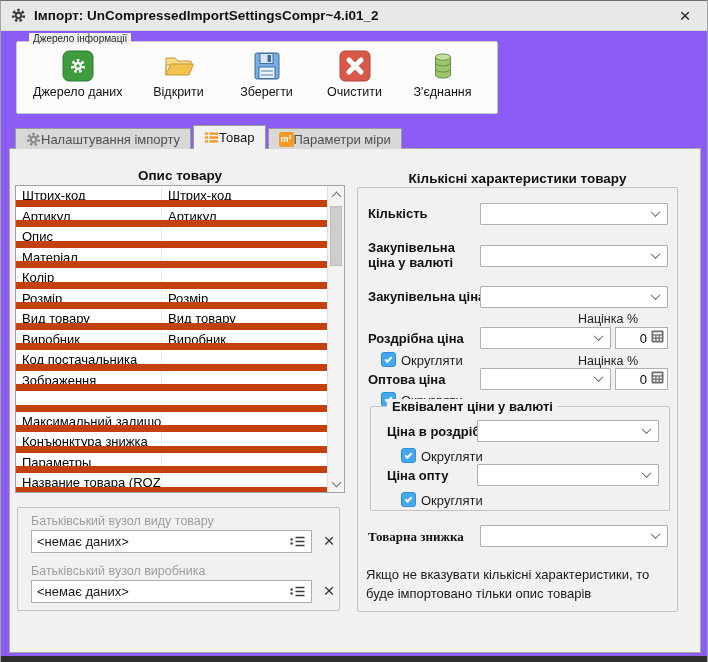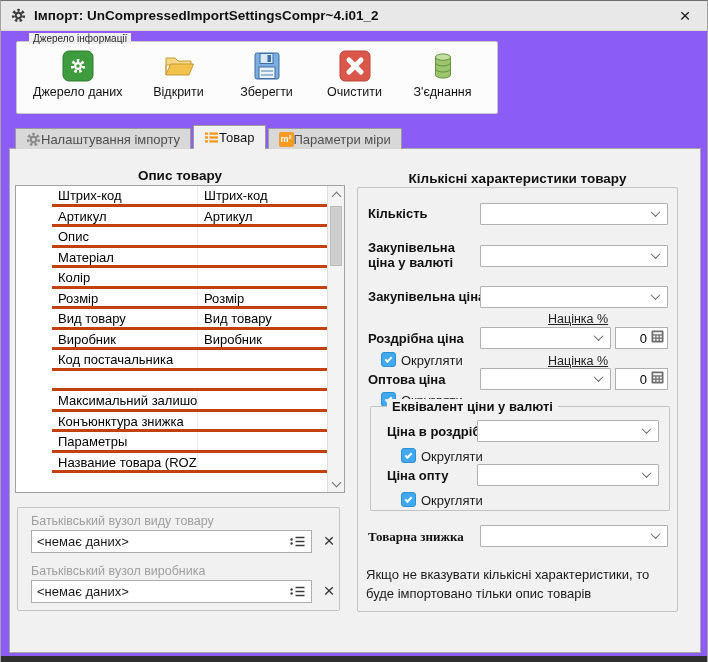--- a/index.html
+++ b/index.html
@@ -31,21 +31,21 @@
   .m2icon{width:15px;height:15px;background:#f59a23;border-radius:2px;color:#fff;font-weight:700;
        font-size:9px;display:inline-flex;align-items:center;justify-content:center;}
   
   .panel{position:absolute;left:8px;top:147px;width:692px;height:505px;background:#f1f1f1;
        border:1px solid #a8a8a8;}
   .section-title{position:absolute;font-size:13.5px;font-weight:700;color:#111;text-align:center;margin-top:8px;}
   
   .map-table{position:absolute;left:5px;top:36px;width:330px;height:308px;background:#fff;
        border:1px solid #a2a2a2;}
   .map-rows{position:absolute;left:0;top:0;right:17px;bottom:0;overflow:hidden;}
-  .trow{display:flex;height:20.5px;border-bottom:3px solid #c2410c;font-size:13px;color:#000;margin-left:36px;}
+  .trow{display:flex;height:20.5px;border-bottom:7px solid #c2410c;font-size:13px;color:#000;}
   .trow .c1{width:146px;padding-left:6px;border-right:1px solid #ececec;line-height:20px;
        white-space:nowrap;overflow:hidden;}
   .trow .c2{flex:1;padding-left:6px;line-height:20px;white-space:nowrap;overflow:hidden;}
   .vscroll{position:absolute;top:0;right:0;bottom:0;width:17px;background:#f3f3f3;border-left:1px solid #e0e0e0;}
   .sb-arrow{position:absolute;left:0;width:16px;height:16px;display:flex;align-items:center;justify-content:center;}
   .sb-up{top:0;} .sb-down{bottom:0;}
   .chev{width:7px;height:7px;border-right:1.6px solid #707070;border-bottom:1.6px solid #707070;display:inline-block;}
   .chev.up{transform:rotate(-135deg);margin-top:4px;} .chev.down{transform:rotate(45deg);margin-bottom:3px;}
   .sb-thumb{position:absolute;left:2px;top:20px;width:12px;height:60px;background:#cdcdcd;border:1px solid #bdbdbd;}
   
@@ -53,21 +53,21 @@
   .pg-label{position:absolute;left:13px;font-size:12.5px;color:#9e9e9e;white-space:nowrap;}
   .pg-field{position:absolute;left:13px;width:281px;height:23px;background:#fff;border:1px solid #adadad;
        display:flex;align-items:center;padding:0 5px;font-size:13px;color:#1a1a1a;}
   .pg-field .picker{margin-left:auto;display:inline-flex;}
   .pg-clear{position:absolute;left:301px;width:20px;height:23px;text-align:center;font-size:19px;
        color:#3a3a3a;line-height:22px;cursor:default;}
   
   .qbox{position:absolute;left:347px;top:38px;width:321px;height:425px;border:1px solid #c3c3c3;border-radius:2px;}
   .qlabel{position:absolute;font-size:13px;font-weight:700;color:#111;white-space:nowrap;}
   .qlabel.wrap{white-space:normal;line-height:15px;}
-  .small-label{position:absolute;font-size:12.5px;color:#222;text-align:left;text-decoration:underline;}
+  .small-label{position:absolute;font-size:12.5px;color:#222;text-align:center;}
   .combo{position:absolute;height:22px;background:#fff;border:1px solid #b0b0b0;border-radius:1px;
        display:flex;align-items:center;}
   .combo .cchev{position:absolute;right:8px;top:6px;width:7px;height:7px;border-right:1.6px solid #666;
        border-bottom:1.6px solid #666;transform:rotate(45deg) translate(-1px,-1px);}
   .markup-field{position:absolute;height:22px;background:#fff;border:1px solid #b0b0b0;display:flex;
        align-items:center;justify-content:flex-end;gap:4px;padding:0 3px;font-size:13px;color:#000;}
   .checkbox{position:absolute;width:15px;height:15px;background:#42a8f0;border:1px solid #2f8fd6;
        border-radius:3px;}
   .checkbox .mark{position:absolute;left:3px;top:3.5px;width:7px;height:4px;border-left:2px solid #fff;
        border-bottom:2px solid #fff;transform:rotate(-45deg);}
@@ -225,20 +225,24 @@
           </div>
           <div class="trow">
             <span class="c1">Виробник</span>
             <span class="c2">Виробник</span>
           </div>
           <div class="trow">
             <span class="c1">Код постачальника</span>
             <span class="c2"></span>
           </div>
           <div class="trow">
+            <span class="c1">Зображення</span>
+            <span class="c2"></span>
+          </div>
+          <div class="trow">
             <span class="c2"></span>
           </div>
           <div class="trow">
             <span class="c1">Максимальний залишок т</span>
             <span class="c2"></span>
           </div>
           <div class="trow">
             <span class="c1">Конъюнктура знижка</span>
             <span class="c2"></span>
           </div>

